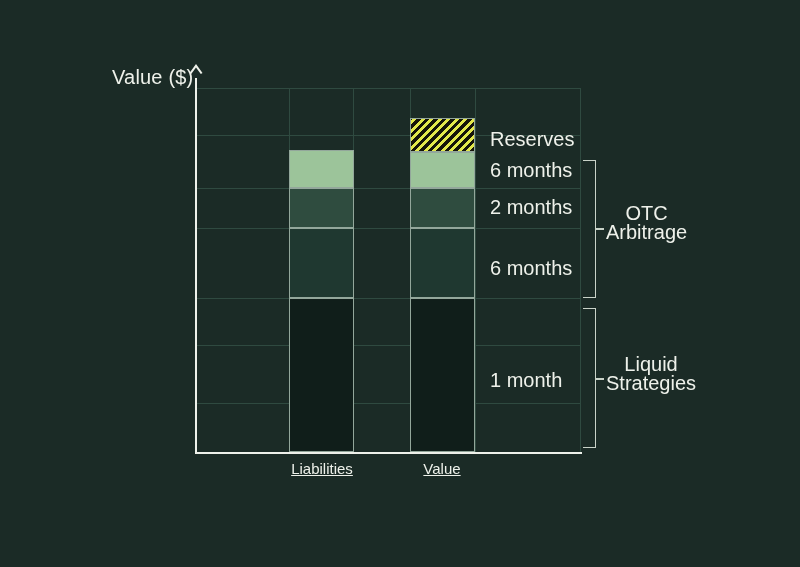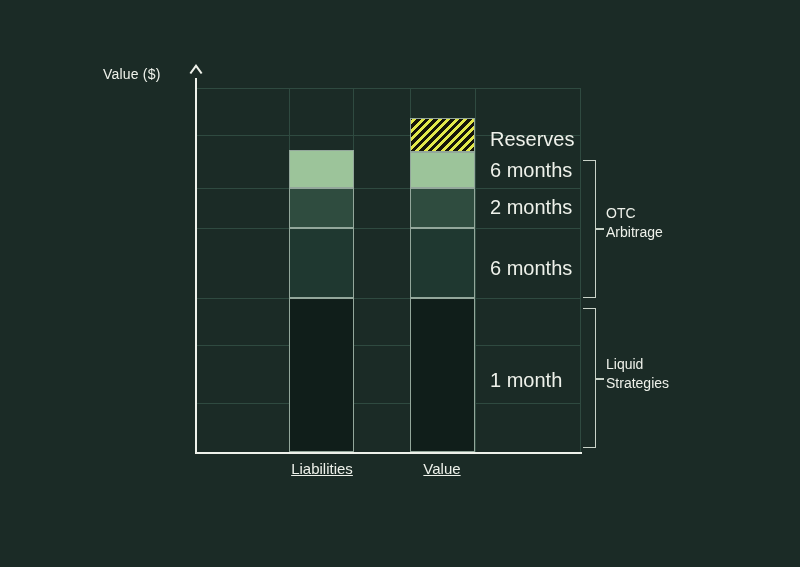--- a/index.html
+++ b/index.html
@@ -15,24 +15,24 @@
     position: relative;
   }
   #chart-root {
     position: absolute;
     inset: 0;
     width: 800px;
     height: 567px;
   }
   .axis-title {
     position: absolute;
-    left: 103px;
+    left: 112px;
     top: 66px;
     color: #eef1ea;
-    font-size: 14px;
+    font-size: 20px;
     letter-spacing: 0.2px;
     white-space: nowrap;
   }
   .gridline {
     position: absolute;
     height: 1px;
     background: #2f4a40;
     left: 196px;
     width: 385px;
   }
@@ -113,23 +113,24 @@
     position: absolute;
     left: 596px;
     width: 8px;
     height: 1.5px;
     background: #c9d2c8;
   }
   .group-label {
     position: absolute;
     left: 606px;
     color: #eef1ea;
-    font-size: 14px;
+    font-size: 20px;
     line-height: 19px;
     white-space: nowrap;
+    text-align: center;
   }
 </style>
 </head>
 <body>
 
 <div id="chart-root">
 
   <div class="axis-title">Value ($)</div>
 
   <svg class="axis-arrow" viewBox="0 0 14 16">

